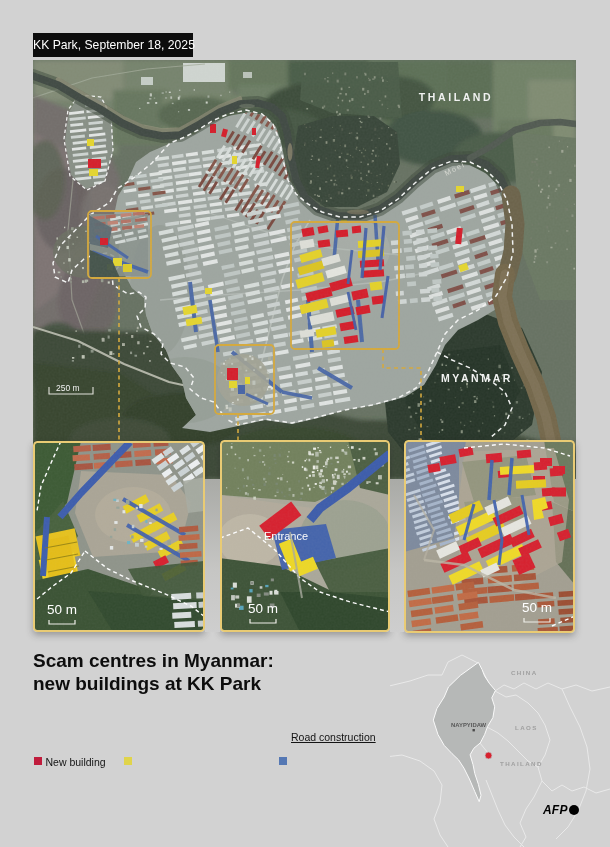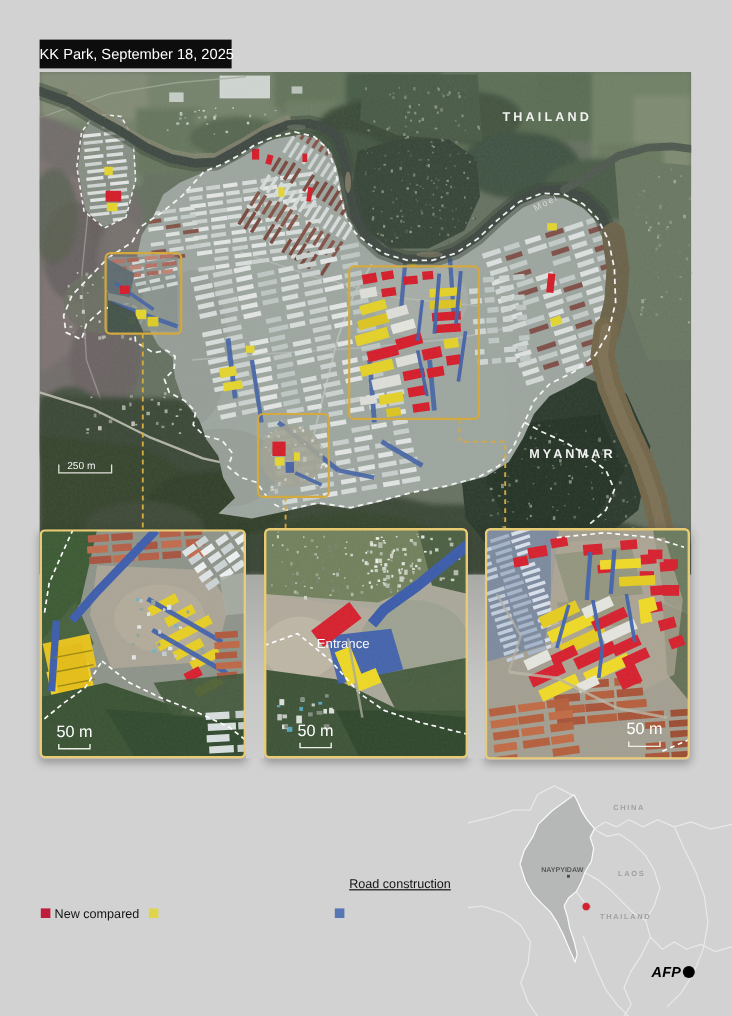--- a/index.html
+++ b/index.html
@@ -1780,24 +1780,25 @@
 </g>
 <path d="M88.4,17.4 L70.4,30.4 L58.5,41.9 L54.2,52 L46.9,63.6 L43.3,75.1 L48,89.6 L54.2,100.4 L62.1,108.7 L68.6,114.9 L74,123.2 L79.4,134 L84.8,146.6 L89.2,156.7 L91,150.2 L88.4,139.4 L84.8,128.6 L83,119.6 L80.1,109.8 L83.8,103.3 L90.3,97.9 L94.6,89.6 L97.5,81.7 L102.9,72.6 L104.7,61.8 L101.8,52.8 L105.4,45.5 L99.3,38.3 L94.6,31.1 L92.1,24.6 Z" fill="#b6b8b7" stroke="#fafafa" stroke-width="1"></path>
 <text x="121" y="30" fill="#a0a0a0" font-size="6.2" font-weight="bold" letter-spacing="1.4">CHINA</text>
 <text x="61" y="82" fill="#575757" font-size="5.9" font-weight="bold" letter-spacing="0">NAYPYIDAW</text>
 <rect x="82.5" y="84" width="2.4" height="2.4" fill="#4a4a4a"></rect>
 <text x="125" y="85" fill="#a0a0a0" font-size="6.2" font-weight="bold" letter-spacing="1.4">LAOS</text>
 <text x="110" y="121" fill="#a0a0a0" font-size="6.2" font-weight="bold" letter-spacing="1.4">THAILAND</text>
 <circle cx="98.5" cy="110.5" r="3.5" fill="#d7202e" stroke="#c4c4c4" stroke-width="0.8"></circle>
 </svg>
 
+<div class="abs" style="left:33px;top:649px;color:#0d0d0d;font-size:19px;font-weight:bold;line-height:23px;white-space:nowrap;">Scam centres in Myanmar:<br>new buildings at KK Park</div>
 
 
 <div class="abs" style="left:33.5px;top:756.5px;width:8px;height:8px;background:#c01c3c;"></div>
-<div class="abs" style="left:45.5px;top:755.5px;font-size:10.5px;color:#141414;">New compared</div>
+<div class="abs" style="left:45.5px;top:755.5px;font-size:10.5px;color:#141414;">New building</div>
 
 <div class="abs" style="left:123.5px;top:756.5px;width:8px;height:8px;background:#e0d44b;"></div>
 
 <div class="abs" style="left:279px;top:756.5px;width:8px;height:8px;background:#5578b4;"></div>
 <div class="abs" style="left:291px;top:731px;font-size:10.5px;color:#141414;text-decoration:underline;">Road construction</div>
 
 
 <div class="abs" style="left:543px;top:802.5px;font-size:12px;font-weight:bold;font-style:italic;color:#000;letter-spacing:0.2px;">AFP<span style="display:inline-block;width:10px;height:10px;background:#000;border-radius:50%;vertical-align:-1px;margin-left:1.5px;"></span></div>
 </div>
 </body></html>

